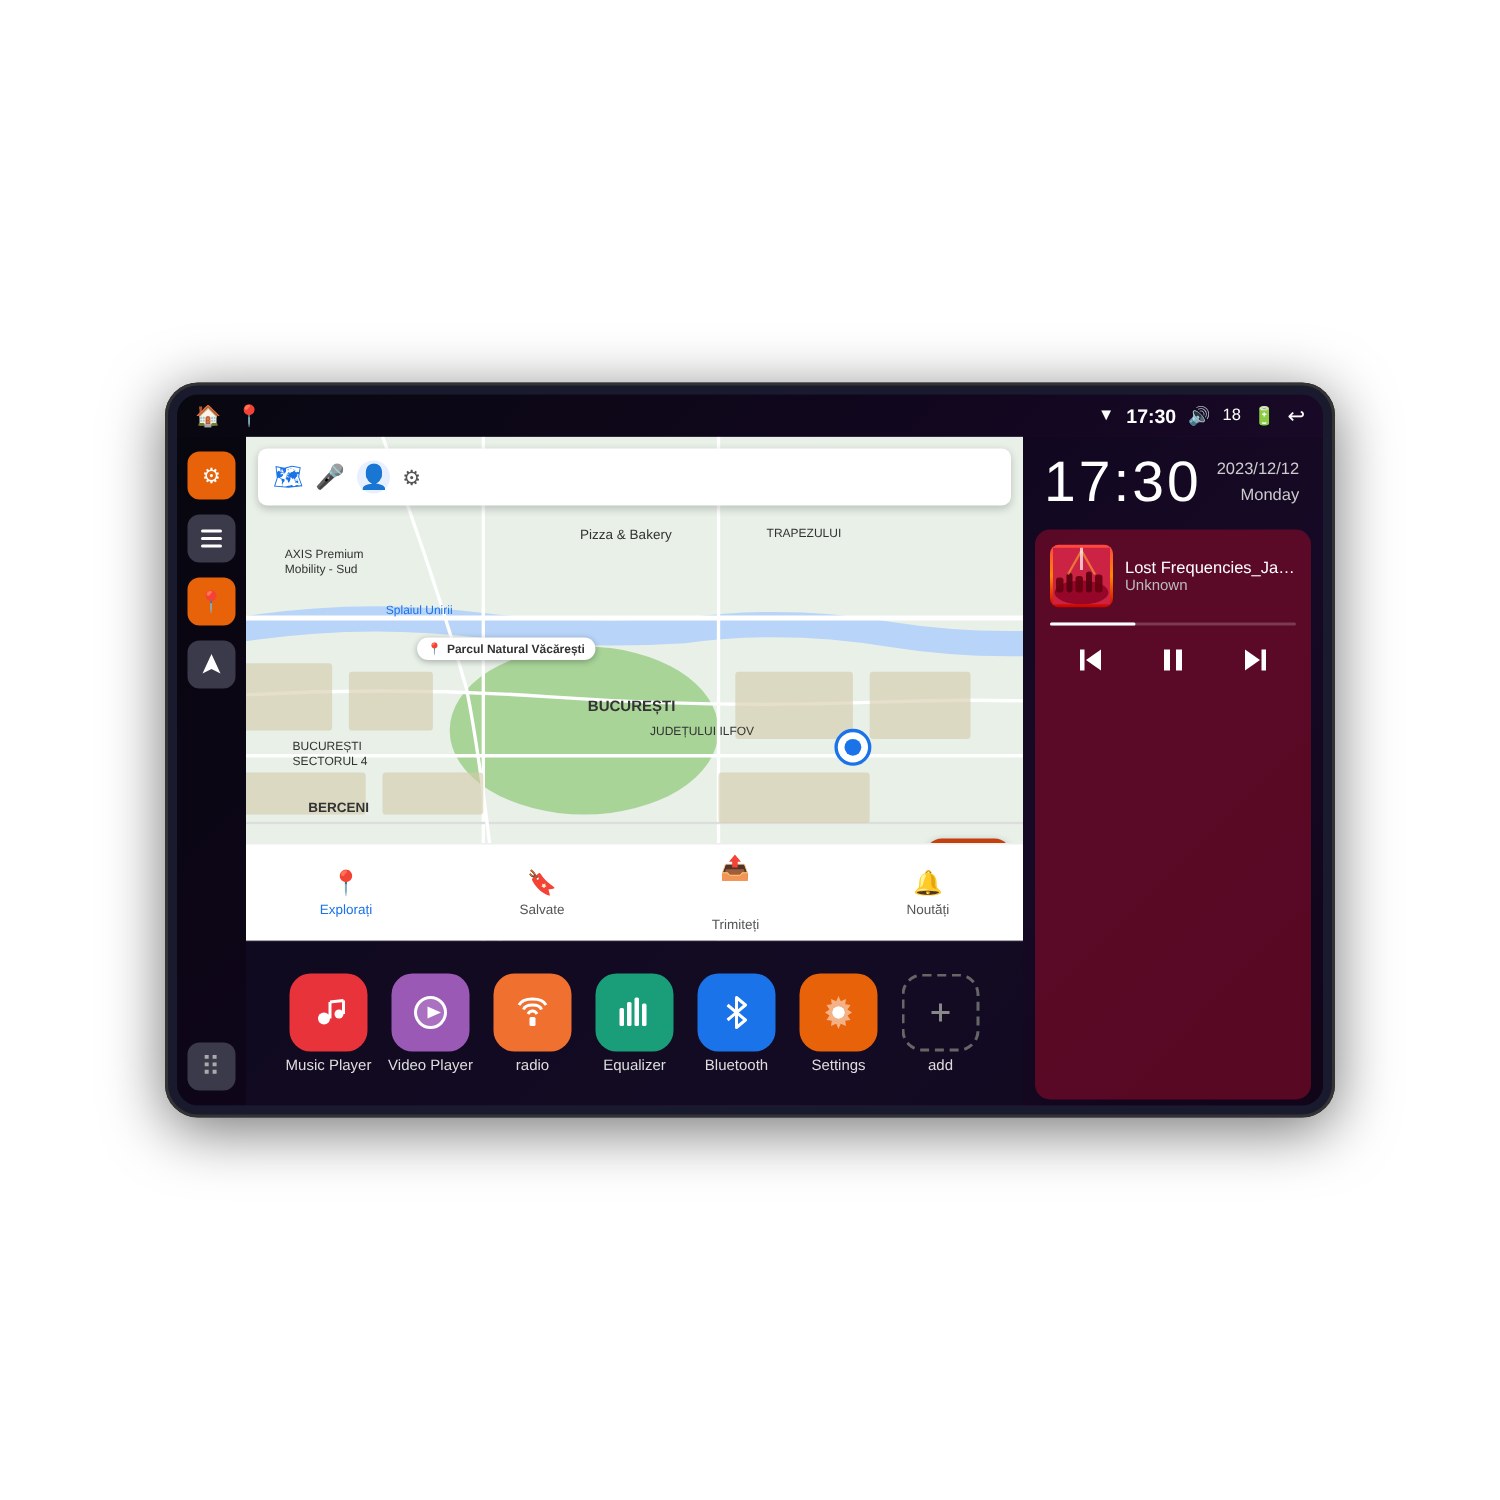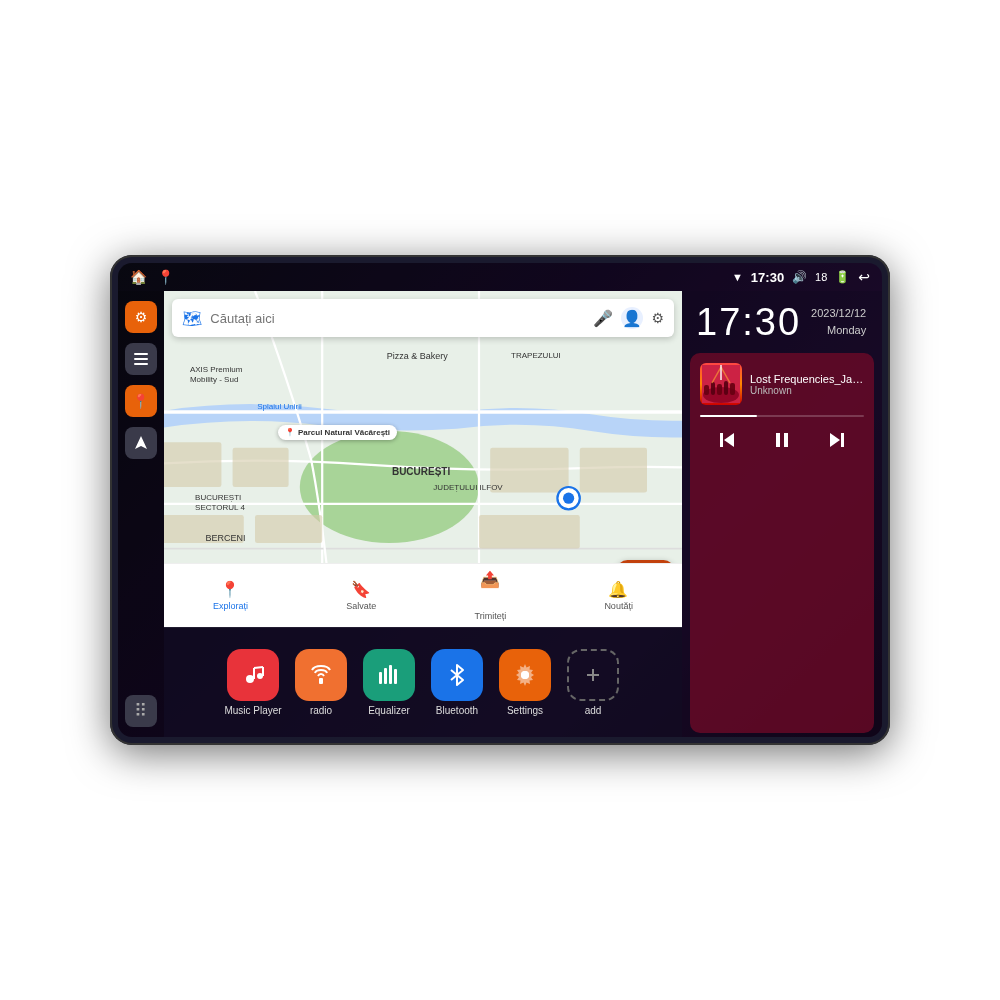--- a/index.html
+++ b/index.html
@@ -464,41 +464,40 @@
             <rect x="100" y="200" width="60" height="25" fill="#d4c9a8" rx="2" opacity="0.6"></rect>
             <rect x="300" y="200" width="90" height="30" fill="#d4c9a8" rx="2" opacity="0.6"></rect>
 
             <circle cx="380" cy="185" r="10" fill="#fff" stroke="#1a73e8" stroke-width="2"></circle>
             <circle cx="380" cy="185" r="5" fill="#1a73e8"></circle>
           </svg>
 
           
           <div class="map-search-bar">
             <span style="color:#1a73e8; font-size:16px;">🗺</span>
-            <input type="text" placeholder="Căutați aici" style="">
             <span style="color:#555; font-size:16px;">🎤</span>
             <span style="color:#1a73e8; font-size:16px; background:#e8f0ff; border-radius:50%; width:22px;height:22px;display:flex;align-items:center;justify-content:center;">👤</span>
             <span style="color:#555; font-size:14px;">⚙</span>
           </div>
 
           
           <div class="map-label" style="top:22%;left:5%;font-size:8px;line-height:1.2;">AXIS Premium<br>Mobility - Sud</div>
           <div class="map-label" style="top:18%;left:43%;">Pizza &amp; Bakery</div>
           <div class="map-label" style="top:18%;left:67%;font-size:8px;">TRAPEZULUI</div>
           <div class="map-label" style="top:33%;left:18%;color:#1a73e8;font-size:8px;">Splaiul Unirii</div>
 
           
           <div class="map-location-pin" style="top:40%;left:22%;font-size:8px;">
             <span style="color:#0a8a3a;">📍</span> Parcul Natural Văcărești
           </div>
 
           <div class="map-label" style="top:52%;left:44%;font-weight:700;font-size:10px;">BUCUREȘTI</div>
           <div class="map-label" style="top:57%;left:52%;font-size:8px;">JUDEȚULUI ILFOV</div>
           <div class="map-label" style="top:60%;left:6%;font-size:8px;line-height:1.3;">BUCUREȘTI<br>SECTORUL 4</div>
-          <div class="map-label" style="top:72%;left:8%;font-weight:400;">BERCENI</div>
+          <div class="map-label" style="top:72%;left:8%;font-weight:700;">BERCENI</div>
 
           
           <div class="google-logo">Google</div>
 
           
           <div class="nav-fab" style="right:8px; bottom:46px; position:absolute;">▶ STAR</div>
 
           
           <div class="map-bottom-bar">
             <div class="map-nav-item active">
@@ -529,20 +528,29 @@
                 <circle cx="10" cy="17" r="4" fill="white"></circle>
                 <circle cx="20" cy="14" r="3" fill="white"></circle>
                 <line x1="14" y1="17" x2="14" y2="6" stroke="white" stroke-width="2"></line>
                 <line x1="23" y1="14" x2="23" y2="5" stroke="white" stroke-width="2"></line>
                 <line x1="14" y1="6" x2="23" y2="5" stroke="white" stroke-width="2"></line>
               </svg>
             </div>
             <span class="app-icon-label">Music Player</span>
           </div>
 
+          <div class="app-icon-item">
+            <div class="app-icon-circle" style="background:#9b59b6;">
+              <svg width="26" height="26" viewBox="0 0 26 26" fill="white">
+                <circle cx="13" cy="13" r="10" stroke="white" stroke-width="2" fill="rgba(255,255,255,0.15)"></circle>
+                <polygon points="11,9 20,13 11,17" fill="white"></polygon>
+              </svg>
+            </div>
+            <span class="app-icon-label">Video Player</span>
+          </div>
 
           <div class="app-icon-item">
             <div class="app-icon-circle" style="background:#f07030;">
               <svg width="26" height="26" viewBox="0 0 26 26" fill="none">
                 <path d="M4,8 Q6,4 13,4 Q20,4 22,8" stroke="white" stroke-width="2" fill="none"></path>
                 <path d="M7,11 Q8,8 13,8 Q18,8 19,11" stroke="white" stroke-width="2" fill="none"></path>
                 <path d="M10,14 Q11,12 13,12 Q15,12 16,14" stroke="white" stroke-width="2" fill="none"></path>
                 <rect x="11" y="16" width="4" height="6" fill="white" rx="1"></rect>
               </svg>
             </div>

